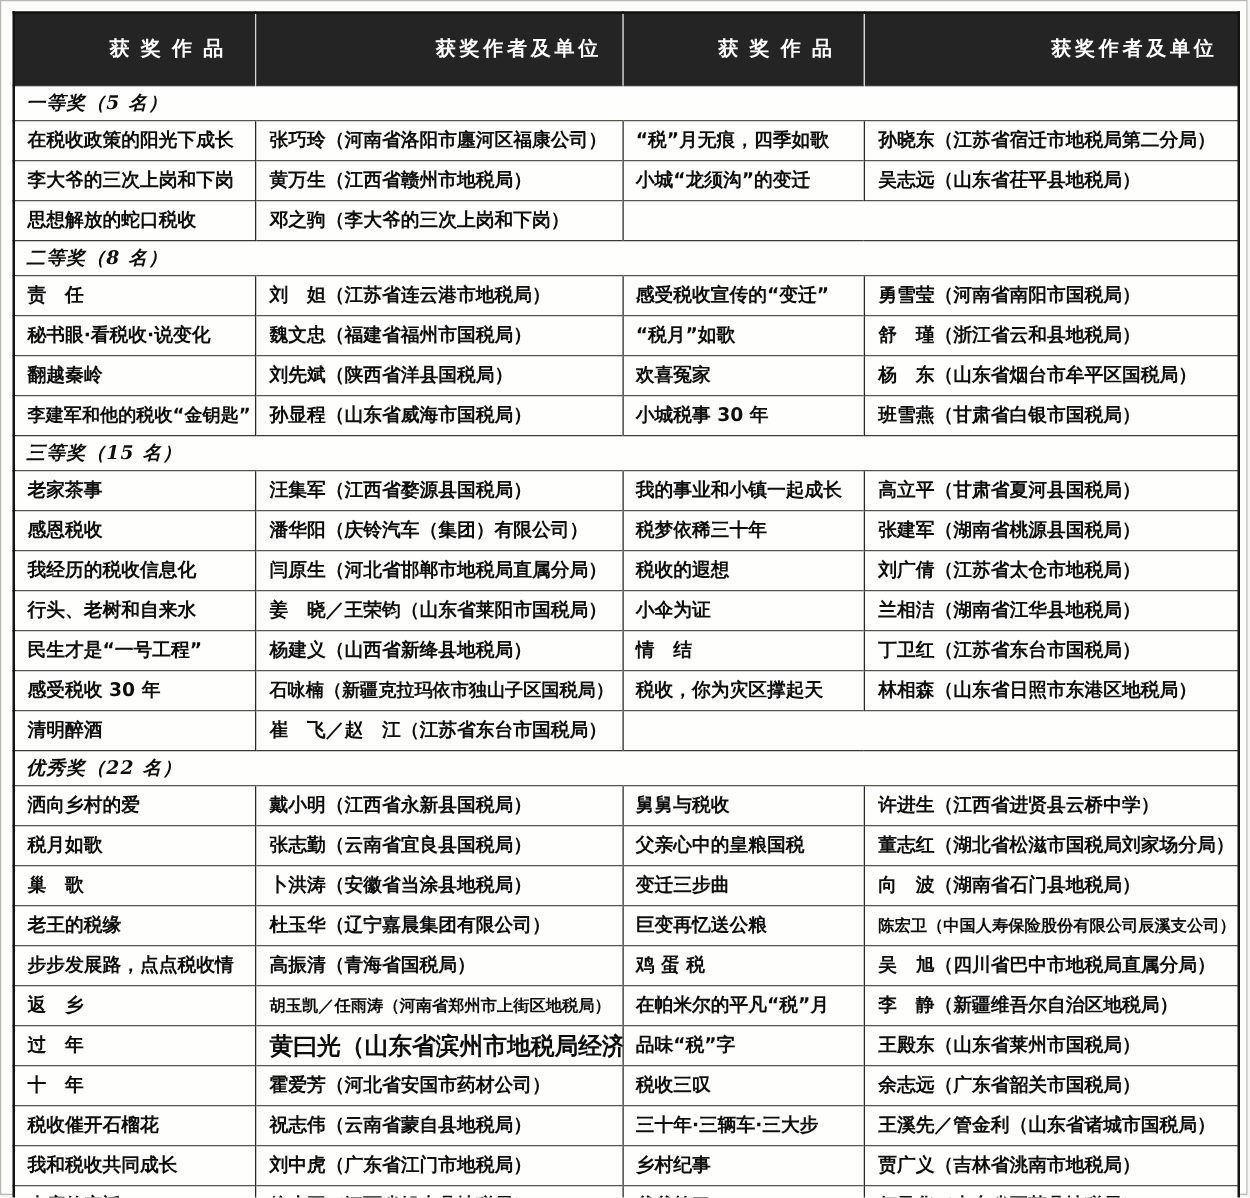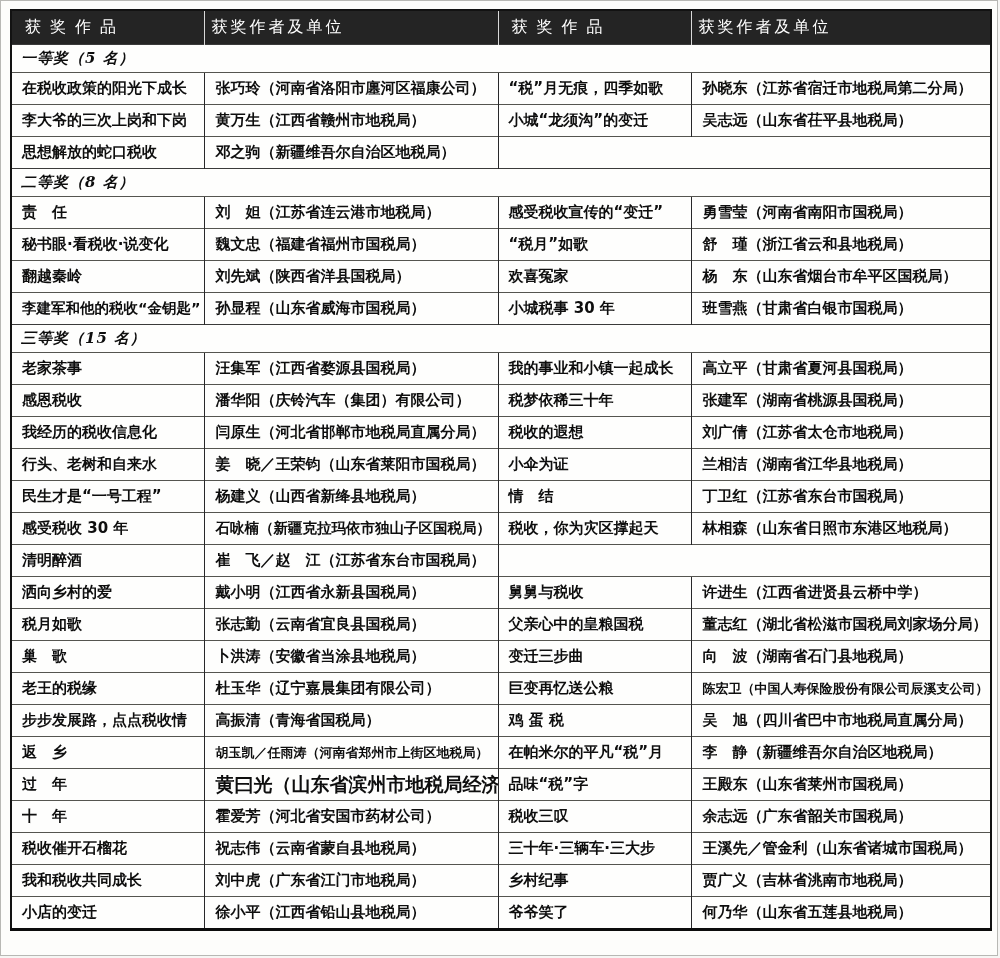--- a/index.html
+++ b/index.html
@@ -25,25 +25,25 @@
     border-bottom:3px solid #0c0c0c;
     background:#fefefd;
   }
   col.c-work  { width:193px; }
   col.c-auth1 { width:294px; }
   col.c-auth2 { width:300px; }
 
   thead th {
     background:#242424;
     color:#ffffff;
-    font-weight:normal;
+    font-weight:bold;
     font-size:16px;
     height:25px;
-    padding:4px;
-    text-align:left;
+    padding:16px;
+    text-align:right;
     vertical-align:middle;
     border:0;
   }
   thead th.work-h   { letter-spacing:9px; text-indent:9px; }
   thead th.author-h { letter-spacing:3px; text-indent:3px; }
   thead th + th { border-left:1px solid #d9d9d9; }
 
   tbody td {
     vertical-align:middle;
     color:#0e0e0e;
@@ -100,21 +100,21 @@
           <td class="author">孙晓东（江苏省宿迁市地税局第二分局）</td>
         </tr>
         <tr class="award-row">
           <td class="work">李大爷的三次上岗和下岗</td>
           <td class="author">黄万生（江西省赣州市地税局）</td>
           <td class="work">小城“龙须沟”的变迁</td>
           <td class="author">吴志远（山东省茌平县地税局）</td>
         </tr>
         <tr class="award-row">
           <td class="work">思想解放的蛇口税收</td>
-          <td class="author">邓之驹（新疆维吾尔自治区地税局）</td>
+          <td class="author">邓之驹（李大爷的三次上岗和下岗）</td>
           <td colspan="2" class="empty"></td>
         </tr>
         <tr class="section-row">
           <td colspan="4">二等奖（8 名）</td>
         </tr>
         <tr class="award-row">
           <td class="work">责　任</td>
           <td class="author">刘　妲（江苏省连云港市地税局）</td>
           <td class="work">感受税收宣传的“变迁”</td>
           <td class="author">勇雪莹（河南省南阳市国税局）</td>
@@ -174,20 +174,23 @@
           <td class="work">感受税收 30 年</td>
           <td class="author" style="font-size: 14.5px;">石咏楠（新疆克拉玛依市独山子区国税局）</td>
           <td class="work">税收，你为灾区撑起天</td>
           <td class="author">林相森（山东省日照市东港区地税局）</td>
         </tr>
         <tr class="award-row">
           <td class="work">清明醉酒</td>
           <td class="author">崔　飞／赵　江（江苏省东台市国税局）</td>
           <td colspan="2" class="empty"></td>
         </tr>
+        <tr class="section-row">
+          <td colspan="4">优秀奖（22 名）</td>
+        </tr>
         <tr class="award-row">
           <td class="work">洒向乡村的爱</td>
           <td class="author">戴小明（江西省永新县国税局）</td>
           <td class="work">舅舅与税收</td>
           <td class="author">许进生（江西省进贤县云桥中学）</td>
         </tr>
         <tr class="award-row">
           <td class="work">税月如歌</td>
           <td class="author">张志勤（云南省宜良县国税局）</td>
           <td class="work">父亲心中的皇粮国税</td>

